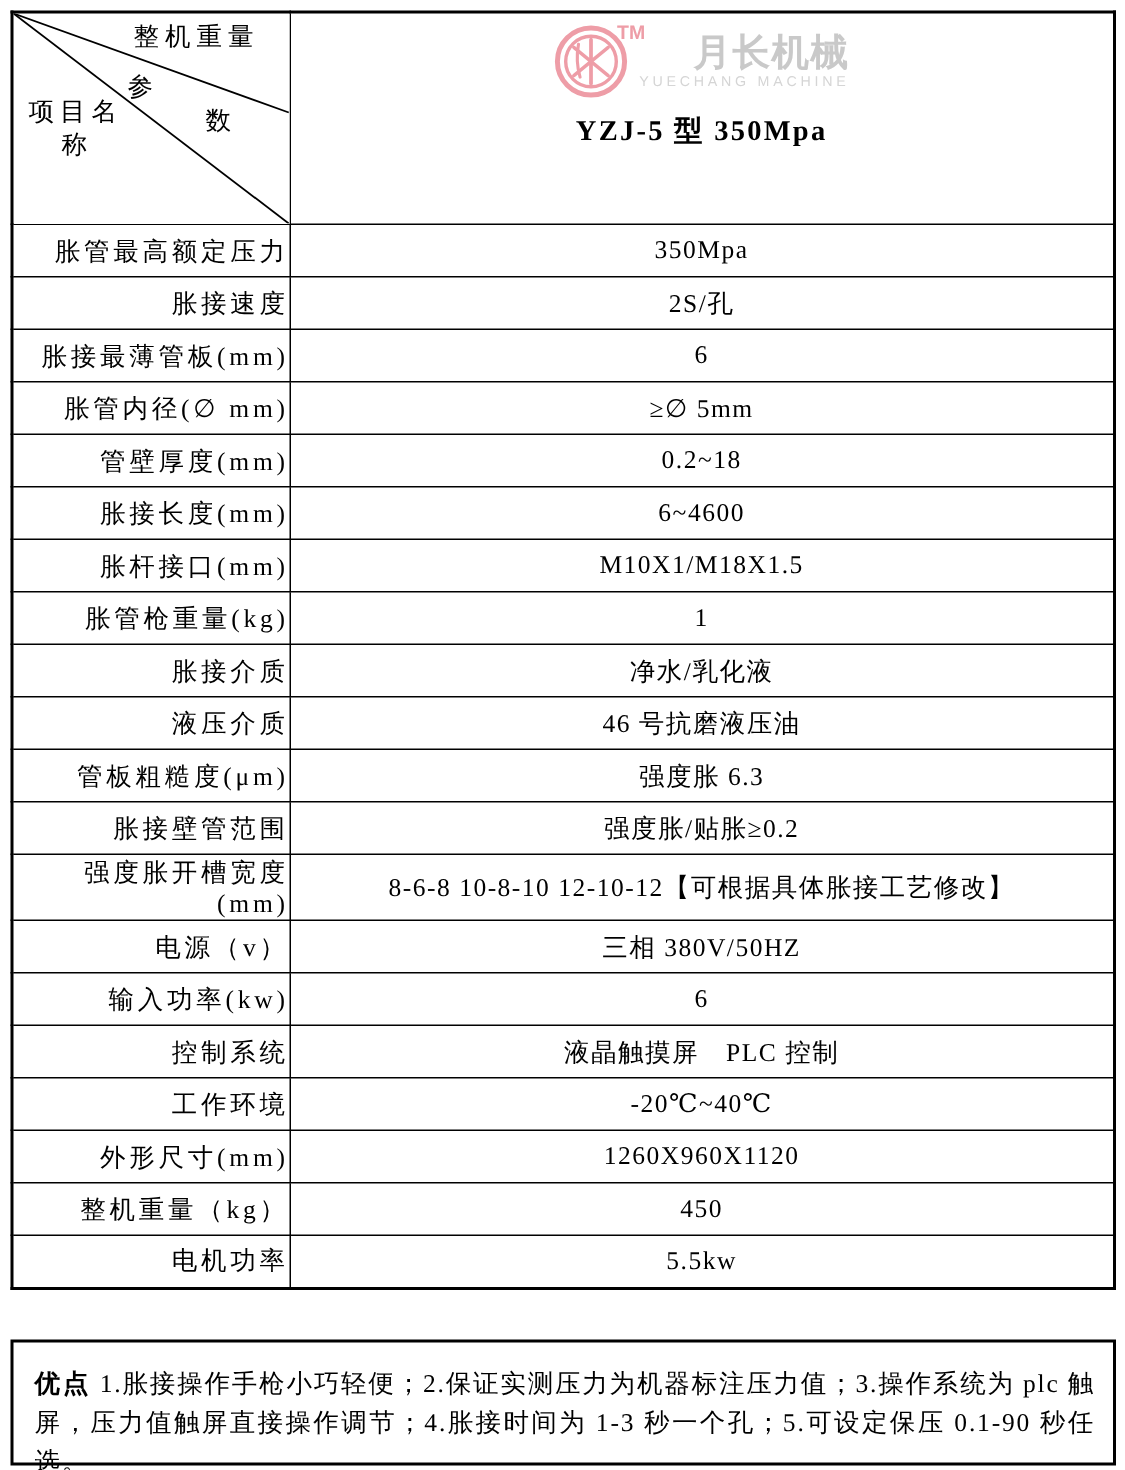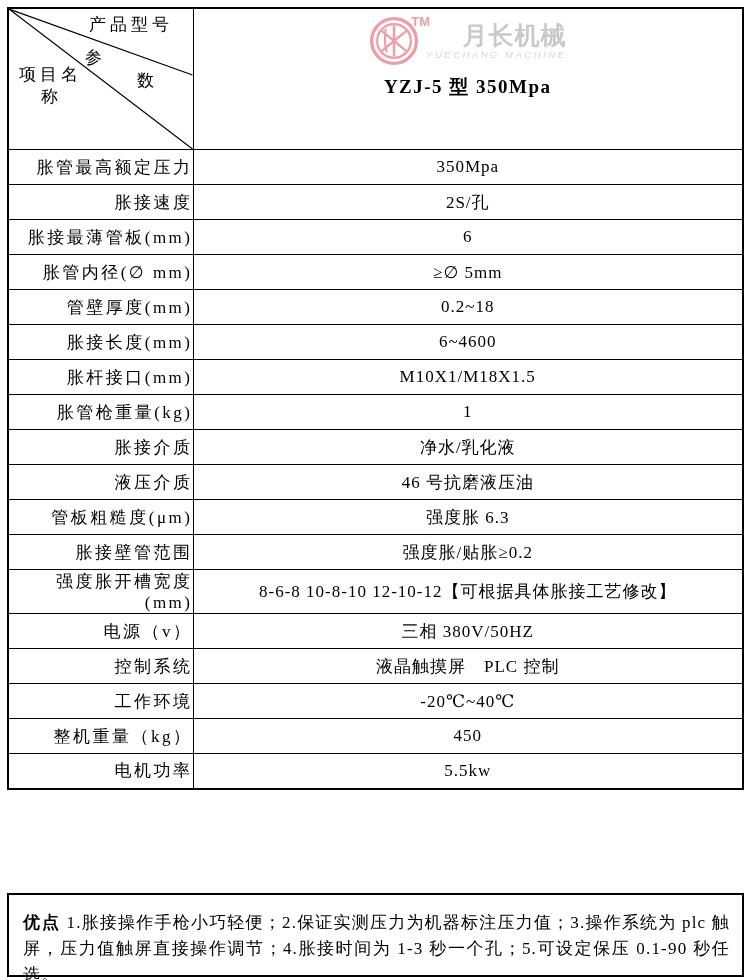--- a/index.html
+++ b/index.html
@@ -62,21 +62,20 @@
   .brand-name {
     font-size:25px; font-weight:bold; letter-spacing:1px; line-height:28px;
     color:var(--brand-gray,#c9c9c9);
     font-family:"Liberation Sans","DejaVu Sans",sans-serif;
   }
   .brand-sub {
     font-size:9.5px; letter-spacing:2.5px; line-height:12px;
     color:var(--brand-gray-light,#d5d5d5);
     font-family:"Liberation Sans","DejaVu Sans",sans-serif;
     white-space:nowrap;
-    font-style:italic;
   }
   .model-title {
     margin-top:7px; text-align:center;
     font-size:19px; font-weight:bold; letter-spacing:1.5px;
   }
 
   
   .adv-box {
     position:absolute; left:7px; top:893px; width:737px; height:84px;
     border:2px solid #000; background:#fff;
@@ -97,21 +96,21 @@
         <col class="c2">
       </colgroup>
     <tbody>
       <tr class="head-row">
         <td class="corner-cell">
           <div class="corner-wrap">
             <svg viewBox="0 0 185 140" preserveAspectRatio="none">
               <line x1="0" y1="0" x2="185" y2="66"></line>
               <line x1="0" y1="0" x2="185" y2="140"></line>
             </svg>
-            <span class="corner-lab lab-product">产品型号</span>
+            <span class="corner-lab lab-product">整机重量</span>
             <span class="corner-lab lab-param1">参</span>
             <span class="corner-lab lab-param2">数</span>
             <span class="corner-lab lab-item1">项目名</span>
             <span class="corner-lab lab-item2">称</span>
           </div>
         </td>
         <td class="brand-cell">
           <div class="brand-row">
             <span class="logo-badge">
               <svg viewBox="0 0 48 48">
@@ -184,26 +183,34 @@
     </tr>
         <tr class="spec-row">
       <td class="cell-label">强度胀开槽宽度(mm)</td>
       <td class="cell-value">8-6-8 10-8-10 12-10-12【可根据具体胀接工艺修改】</td>
     </tr>
         <tr class="spec-row">
       <td class="cell-label">电源（v）</td>
       <td class="cell-value">三相 380V/50HZ</td>
     </tr>
         <tr class="spec-row">
+      <td class="cell-label">输入功率(kw)</td>
+      <td class="cell-value">6</td>
+    </tr>
+        <tr class="spec-row">
       <td class="cell-label">控制系统</td>
       <td class="cell-value">液晶触摸屏　PLC 控制</td>
     </tr>
         <tr class="spec-row">
       <td class="cell-label">工作环境</td>
       <td class="cell-value">-20℃~40℃</td>
+    </tr>
+        <tr class="spec-row">
+      <td class="cell-label">外形尺寸(mm)</td>
+      <td class="cell-value">1260X960X1120</td>
     </tr>
         <tr class="spec-row">
       <td class="cell-label">整机重量（kg）</td>
       <td class="cell-value">450</td>
     </tr>
         <tr class="spec-row">
       <td class="cell-label">电机功率</td>
       <td class="cell-value">5.5kw</td>
     </tr>
       </tbody>

